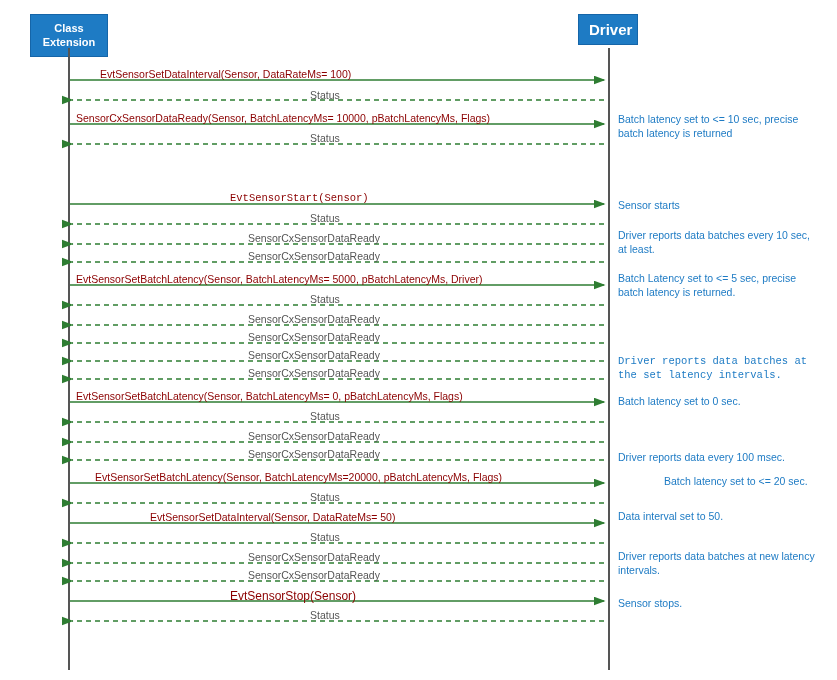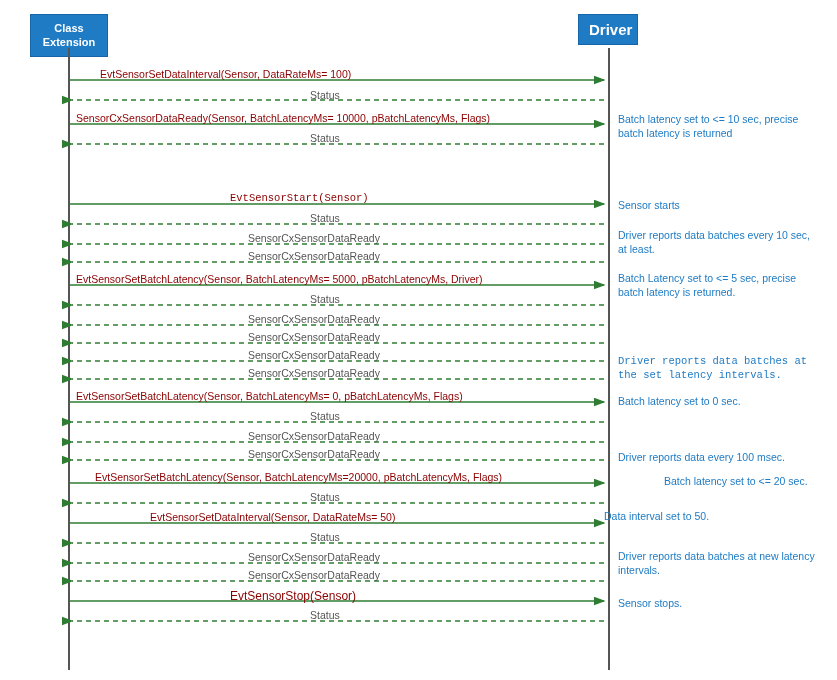--- a/index.html
+++ b/index.html
@@ -156,17 +156,17 @@
   <div style="position:absolute;left:310px;top:609px;color:#555;font-size:10.5px;">Status</div>
 
   <div class="note" style="left:618px;top:112px;">Batch latency set to &lt;= 10 sec, precise batch latency is returned</div>
   <div class="note" style="left:618px;top:198px;">Sensor starts</div>
   <div class="note" style="left:618px;top:228px;">Driver reports data batches every 10 sec, at least.</div>
   <div class="note" style="left:618px;top:271px;">Batch Latency set to &lt;= 5 sec, precise batch latency is returned.</div>
   <div class="note" style="left:618px;top:354px;font-family:Liberation Mono, monospace;">Driver reports data batches at the set latency intervals.</div>
   <div class="note" style="left:618px;top:394px;">Batch latency set to 0 sec.</div>
   <div class="note" style="left:618px;top:430px;margin-top:20px;">Driver reports data every 100 msec.</div>
   <div class="note" style="left:618px;top:474px;padding-left:46px;">Batch latency set to &lt;= 20 sec.</div>
-  <div class="note" style="left:604px;top:509px;">Data interval set to 50.</div>
+  <div class="note" style="left:618px;top:509px;">Data interval set to 50.</div>
   <div class="note" style="left:618px;top:596px;">Sensor stops.</div>
   <div class="note" style="left:618px;top:549px;">Driver reports data batches at new latency intervals.</div>
 
 </div>
 
 </body></html>

